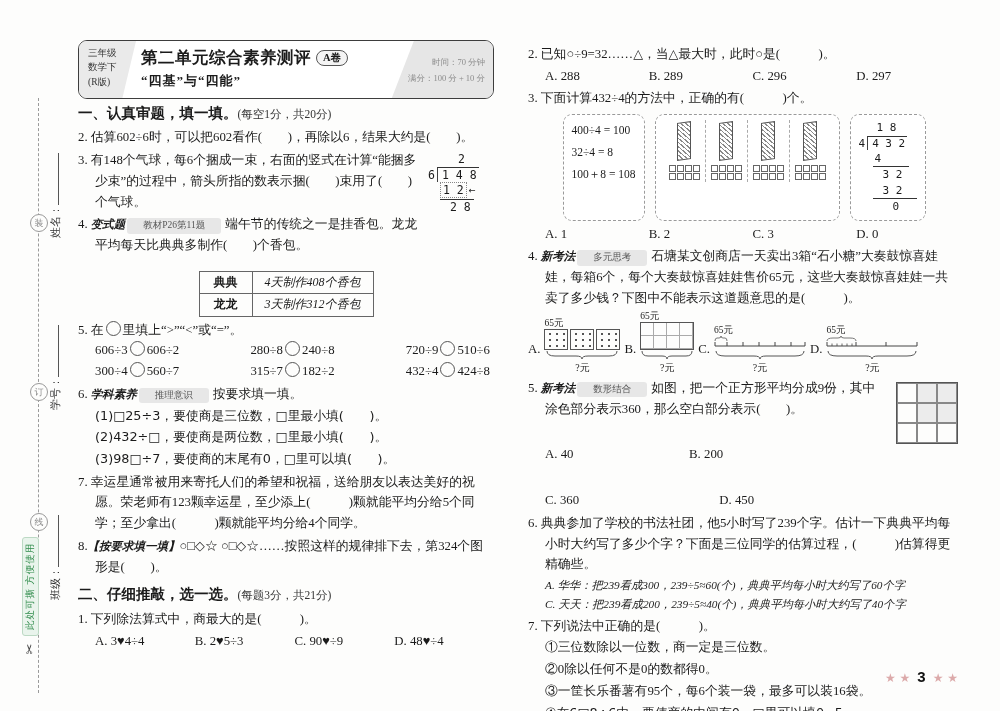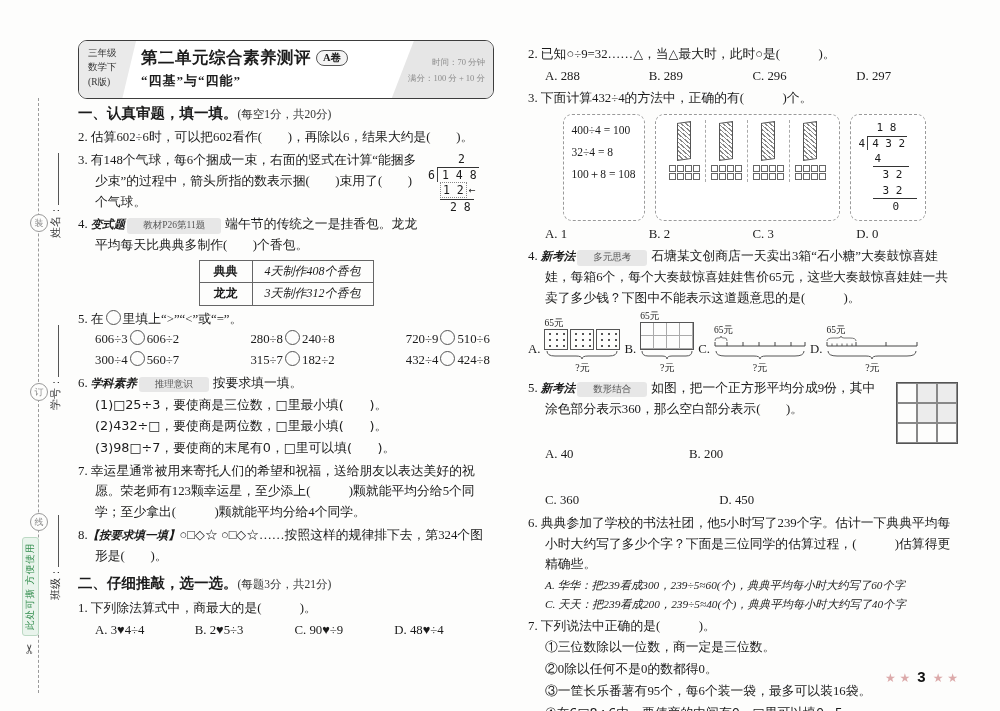--- a/index.html
+++ b/index.html
@@ -43,21 +43,21 @@
   
   .ldfig{float:right;width:66px;margin:2px 0 2px 6px;font-family:"DejaVu Sans Mono",monospace;
          font-size:11.5px;line-height:1.35;text-indent:0;}
   .ld-q{padding-left:30px;}
   .ldd{border-top:1px solid #333;border-left:1px solid #404040;padding:0 2px 0 4px;margin-left:2px;}
   .ld-p{margin-left:12px;width:34px;border-bottom:1px solid #333;white-space:nowrap;}
   .dotted{border:1px dotted #888;padding:0 2px;text-align:right;}
   .ld-arrow{margin-left:2px;}
   .ld-b{padding-left:22px;}
   
-  .htable{border-collapse:collapse;margin:4px auto 3px;font-size:12px;text-align:center;}
+  .htable{border-collapse:collapse;margin:15px auto 3px;font-size:12px;text-align:center;}
   .htable td{border:1px solid #666;padding:1px 12px;}
   .htable .nm{font-weight:bold;font-family:"Liberation Sans",sans-serif;padding:1px 14px;}
   .htable .it{font-style:italic;}
   
   .pairs{display:flex;justify-content:space-between;padding:0 4px 0 17px;}
   .pair{white-space:nowrap;}
   .cmp{display:inline-block;width:13px;height:13px;border:1px solid #555;border-radius:50%;
        margin:0 2px;vertical-align:-2px;}
   .boxch{font-family:"DejaVu Sans",sans-serif;}
   

